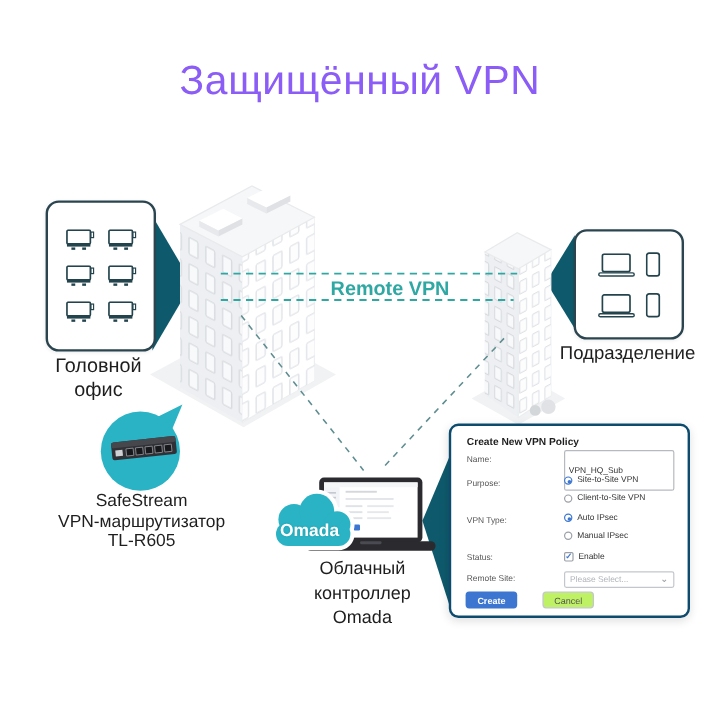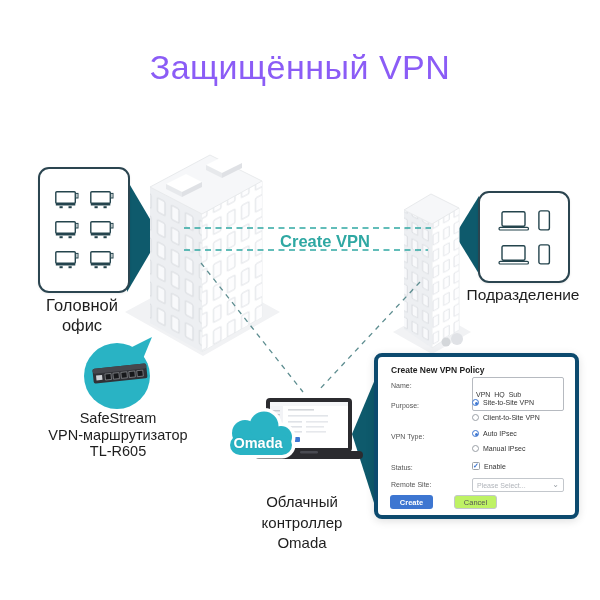--- a/index.html
+++ b/index.html
@@ -16,27 +16,27 @@
   .box-right { left:478px; top:191px; width:88px; height:88px; }
   .icon-grid { margin:auto; display:grid; grid-template-columns:auto auto; gap:12px 11px; }
   .icon-rows { margin:auto; display:flex; flex-direction:column; gap:13px; }
   .dev-row   { display:flex; align-items:flex-end; gap:8px; }
 
   .caption { position:absolute; text-align:center; color:#1e1e1e; }
   .cap-ho      { left:26px;  top:295px; width:112px; font-size:16.5px; line-height:20px; }
   .cap-branch  { left:448px; top:286px; width:150px; font-size:15.5px; }
   .cap-tunnel  { left:275px; top:232px; width:100px; font-size:16.5px; font-weight:bold; color:#2fa8a3; }
   .cap-router  { left:36px;  top:410px; width:164px; font-size:14.5px; line-height:16.5px; }
-  .cap-cloud   { left:240px; top:464px; width:124px; font-size:15px;   line-height:20.5px;margin-top:28px; }
+  .cap-cloud   { left:240px; top:464px; width:124px; font-size:15px;   line-height:20.5px; }
   .cloud-badge { left:229px; top:435px; width:58px;  font-size:14.5px; font-weight:bold; color:#fff;
                  text-shadow:0 0 2px rgba(0,0,0,.12); }
 
   
   .dialog { position:absolute; left:374px; top:353px; width:197px; height:158px; background:#fff;
-            border:4px solid #0c4a6e; border-radius:8px; box-shadow:0 2px 8px rgba(0,0,0,.13);
+            border:2px solid #0c4a6e; border-radius:8px; box-shadow:0 2px 8px rgba(0,0,0,.13);
             font-size:7px; color:#444; }
   .dlg-title { position:absolute; left:13px; top:8px; font-size:8.5px; font-weight:bold; color:#1d1d1d; }
   .dlg-label { position:absolute; left:13px; font-size:7px; color:#555; }
   .dlg-input { position:absolute; left:94px; width:92px; height:13px; border:1px solid #b6bac0;
                border-radius:2px; font-size:7px; padding:16px 3px; color:#333; box-sizing:border-box;
                font-family:inherit; background:#fff; }
   .ctl-row { position:absolute; left:94px; display:flex; align-items:center; gap:4px; color:#333; }
   .radio { width:7px; height:7px; border-radius:50%; border:1px solid #9aa0a6; box-sizing:border-box;
            background:#fff; position:relative; flex:0 0 auto; }
   .radio.sel { border-color:#3d76d1; }
@@ -231,21 +231,21 @@
           </svg>
         <svg width="13" height="21" viewBox="0 0 13 21">
             <rect x="0.9" y="0.9" width="10.5" height="19" rx="2" fill="#fff" stroke="#24444d" stroke-width="1.4"></rect>
           </svg>
       </div>
     </div>
   </div>
 
   <div class="caption cap-ho">Головной офис</div>
   <div class="caption cap-branch">Подразделение</div>
-  <div class="caption cap-tunnel">Create VPN</div>
+  <div class="caption cap-tunnel">Remote VPN</div>
 
   <div class="caption cap-router">
     <div>SafeStream</div>
     <div>VPN-маршрутизатор</div>
     <div>TL-R605</div>
   </div>
 
   <div class="caption cloud-badge">Omada</div>
   <div class="caption cap-cloud">
     <div>Облачный</div>

